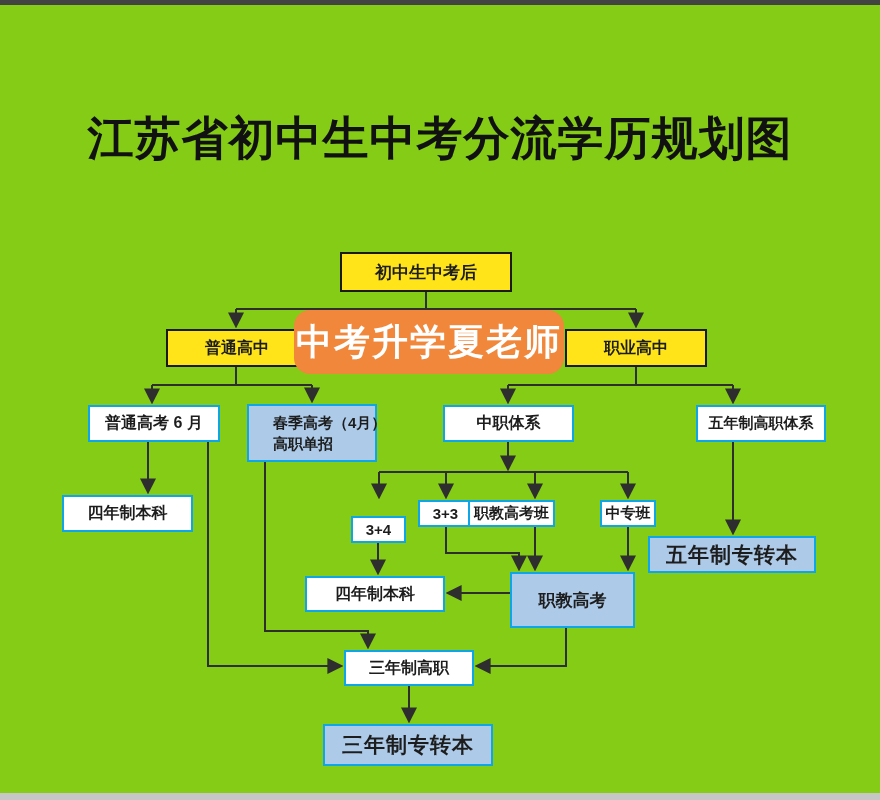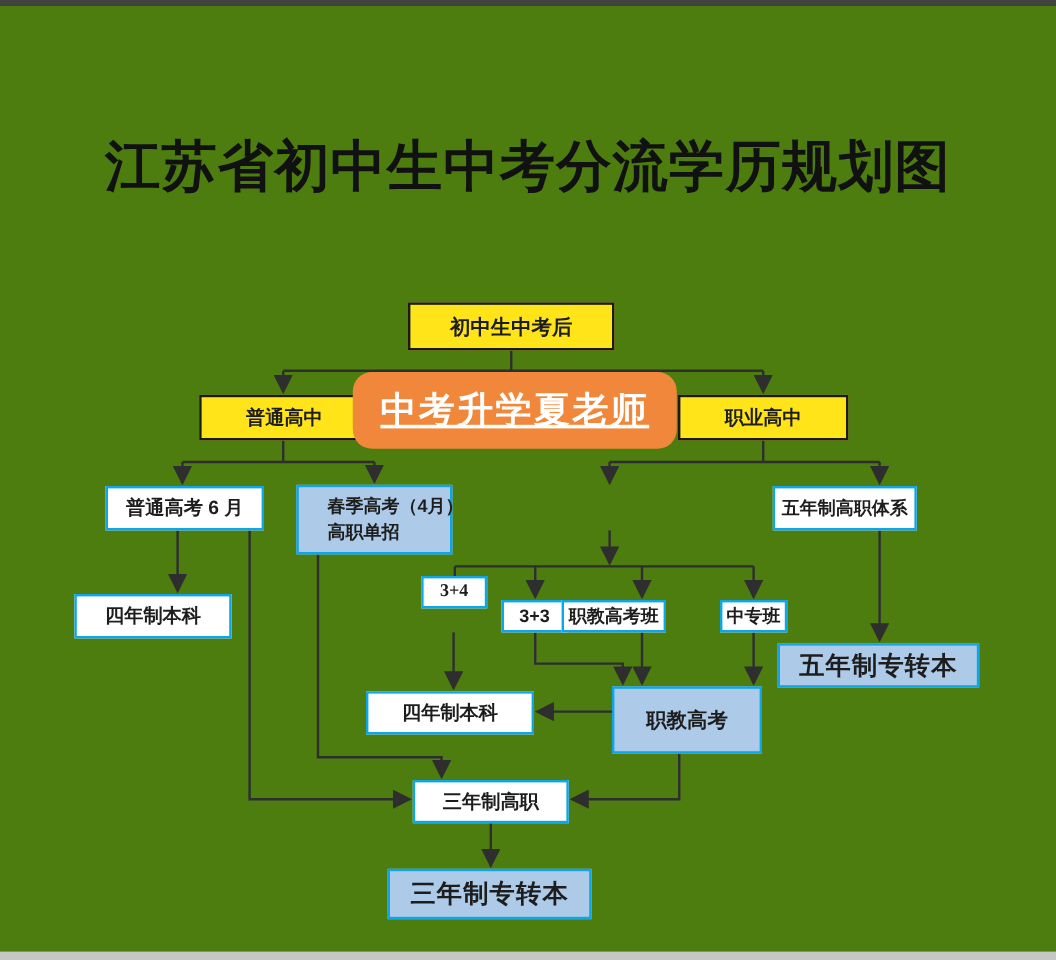--- a/index.html
+++ b/index.html
@@ -1,21 +1,21 @@
 <!DOCTYPE html>
 <html><head>
 <meta charset="utf-8">
 <style>
   html,body{margin:0;padding:0;}
   body{
     width:880px;height:800px;
     font-family:"Liberation Sans","DejaVu Sans",sans-serif;
     background:#fdfdfd;
   }
-  .stage{position:relative;width:880px;height:800px;overflow:hidden;background:#4d7c0f;}
+  .stage{position:relative;width:880px;height:800px;overflow:hidden;background:#84cc16;}
   .strip-top{position:absolute;left:0;top:0;width:880px;height:5px;background:#424242;}
   .strip-bottom{position:absolute;left:0;bottom:0;width:880px;height:7px;background:#c6c6c6;}
   .title{
     position:absolute;left:0;top:108px;width:880px;height:70px;
     text-align:center;font-size:46px;font-weight:900;color:#111;
     letter-spacing:1px;
     font-family:"Liberation Serif","DejaVu Serif",serif;
   }
   svg.wires{position:absolute;left:0;top:0;z-index:1;}
   .node{
@@ -27,37 +27,36 @@
     color:#1d1d1d;font-weight:700;font-size:16px;
     white-space:nowrap;
   }
   .yellow{background:#ffe41a;border-width:2.5px;border-color:#1a1a1a;}
   .blue{background:#adcbe9;}
   .big{font-size:21px;letter-spacing:1px;}
   .badge{
     position:absolute;z-index:3;
     display:flex;align-items:center;justify-content:center;
     background:#f0873b;border:none;border-radius:16px;
-    color:#ffffff;font-weight:900;font-size:30px;letter-spacing:2px;
+    color:#ffffff;font-weight:900;font-size:36px;letter-spacing:2px;
     white-space:nowrap;
-    text-decoration:underline;
   }
   .two-line{flex-direction:column;align-items:flex-start;justify-content:center;
     padding-left:9px;font-size:15px;line-height:1.4;}
   
   #n-after-exam     {left:340px;top:252px;width:172px;height:40px;font-size:17px;}
   #n-regular-hs     {left:166px;top:329px;width:142px;height:38px;}
   #n-vocational-hs  {left:565px;top:329px;width:142px;height:38px;}
   #n-badge          {left:294px;top:310px;width:270px;height:64px;}
   #n-june-gaokao    {left:88px; top:405px;width:132px;height:37px;}
   #n-spring-gaokao  {left:247px;top:404px;width:130px;height:58px;padding-left:24px;}
   #n-secondary-voc  {left:443px;top:405px;width:131px;height:37px;}
-  #n-five-yr-system {left:644px;top:405px;width:120px;height:37px;font-size:15px;}
+  #n-five-yr-system {left:696px;top:405px;width:130px;height:37px;font-size:15px;}
   #n-four-yr-left   {left:62px; top:495px;width:131px;height:37px;}
-  #n-three-plus-four{left:351px;top:480px;width:55px; height:27px;font-size:15px;font-family:Liberation Serif, serif;}
+  #n-three-plus-four{left:351px;top:516px;width:55px; height:27px;font-size:15px;}
   #n-three-plus-three{left:418px;top:500px;width:55px;height:27px;font-size:15px;}
   #n-voc-gaokao-class{left:468px;top:500px;width:87px;height:27px;font-size:15px;}
   #n-zhongzhuan     {left:600px;top:500px;width:56px;height:27px;font-size:15px;}
   #n-five-yr-upgrade{left:648px;top:536px;width:168px;height:37px;}
   #n-four-yr-mid    {left:305px;top:576px;width:140px;height:36px;}
   #n-voc-gaokao     {left:510px;top:572px;width:125px;height:56px;font-size:17px;}
   #n-three-yr-college{left:344px;top:650px;width:130px;height:36px;}
   #n-three-yr-upgrade{left:323px;top:724px;width:170px;height:42px;}
 </style>
 </head>
@@ -127,20 +126,21 @@
 
   <div class="node yellow" id="n-vocational-hs">职业高中</div>
 
   <div class="node" id="n-june-gaokao">普通高考 6 月</div>
 
   <div class="node blue two-line" id="n-spring-gaokao">
     <span>春季高考（4月）</span>
     <span>高职单招</span>
   </div>
 
+  <div class="node" id="n-secondary-voc">中职体系</div>
 
   <div class="node" id="n-five-yr-system">五年制高职体系</div>
 
   <div class="node" id="n-four-yr-left">四年制本科</div>
 
   <div class="node" id="n-three-plus-four">3+4</div>
 
   <div class="node" id="n-three-plus-three">3+3</div>
 
   <div class="node" id="n-voc-gaokao-class">职教高考班</div>

